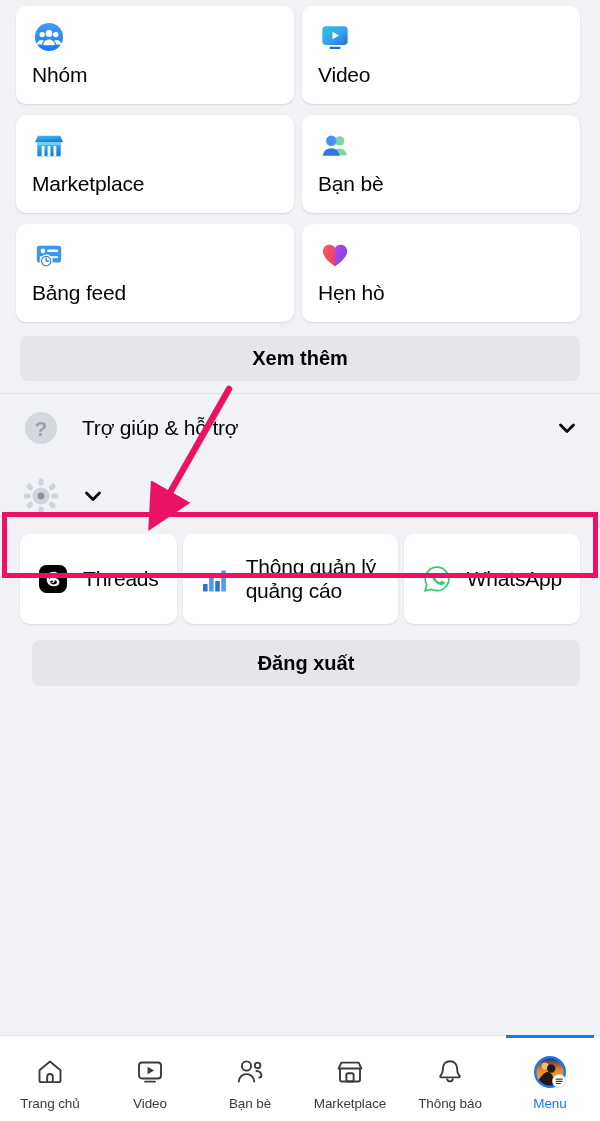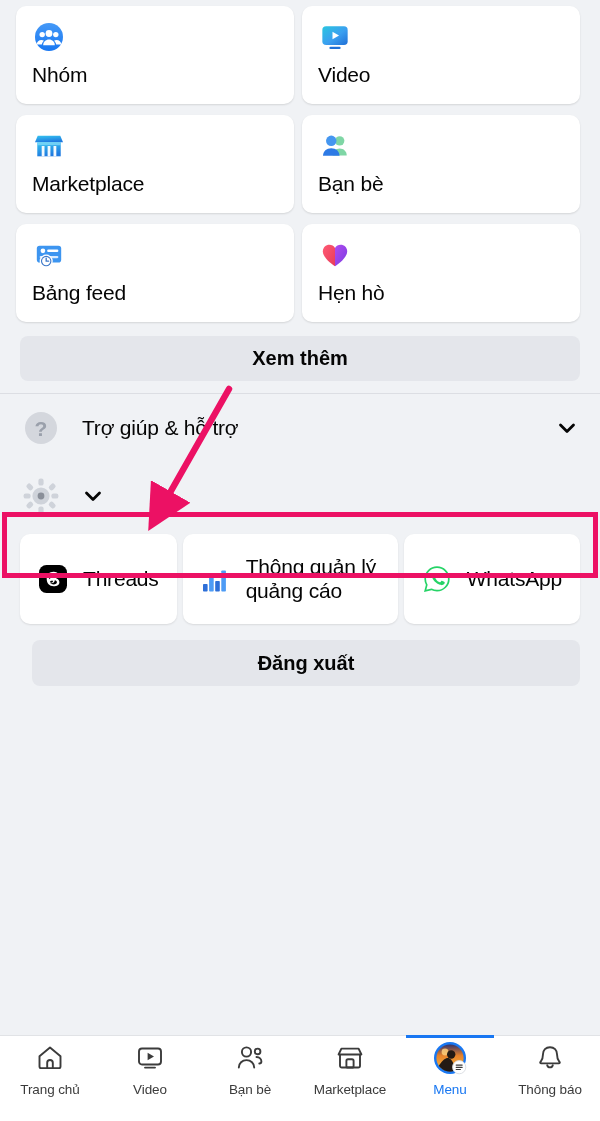--- a/index.html
+++ b/index.html
@@ -131,21 +131,21 @@
     display: flex;
     align-items: flex-start;
   }
   .navitem {
     flex: 1;
     height: 100%;
     display: flex;
     flex-direction: column;
     align-items: center;
     justify-content: flex-start;
-    padding-top: 5px;
+    padding-top: 19px;
     position: relative;
     cursor: pointer;
   }
   .navitem .nav-ico { height: 34px; display:flex; align-items:center; justify-content:center; }
   .navlabel {
     margin-top: 7px;
     font-size: 13.5px;
     color: #3b3b3b;
     letter-spacing: -0.1px;
   }
@@ -414,20 +414,30 @@
 
     <div class="navitem">
       <span class="nav-ico">
         <svg width="30" height="30" viewBox="0 0 30 30">
           <path d="M5 11.5v11.2a1.8 1.8 0 0 0 1.8 1.8h16.4a1.8 1.8 0 0 0 1.8-1.8V11.5" fill="none" stroke="#3b3b3b" stroke-width="1.9" stroke-linejoin="round"></path>
           <path d="M3.6 11.5L6.4 5.6h17.2l2.8 5.9z" fill="none" stroke="#3b3b3b" stroke-width="1.9" stroke-linejoin="round"></path>
           <rect x="11.4" y="16.2" width="7.2" height="8.3" rx="1.6" fill="none" stroke="#3b3b3b" stroke-width="1.9"></rect>
         </svg>
       </span>
       <span class="navlabel">Marketplace</span>
+    </div>
+
+    <div class="navitem">
+      <span class="nav-ico">
+        <svg width="30" height="30" viewBox="0 0 30 30">
+          <path d="M15 4.2c-4.2 0-7 3-7 7.1 0 5.2-1.6 6.4-2.6 7.6-.5.6-.1 1.5.7 1.5h17.8c.8 0 1.2-.9.7-1.5-1-1.2-2.6-2.4-2.6-7.6 0-4.1-2.8-7.1-7-7.1z" fill="none" stroke="#3b3b3b" stroke-width="1.9" stroke-linejoin="round"></path>
+          <path d="M12.2 22.2a2.9 2.9 0 0 0 5.6 0" fill="none" stroke="#3b3b3b" stroke-width="1.9" stroke-linecap="round"></path>
+        </svg>
+      </span>
+      <span class="navlabel">Thông báo</span>
     </div>
 
     <div class="navitem active">
       <span class="nav-ico">
         <span class="avatar-wrap">
           <svg width="34" height="34" viewBox="0 0 34 34">
             <defs>
               <clipPath id="avClip">
                   <circle cx="17" cy="17" r="13.6"></circle>
                 </clipPath>
@@ -450,30 +460,20 @@
               <path d="M23.2 24.1h6"></path>
               <path d="M23.2 26.3h6"></path>
               <path d="M23.2 28.5h4.2"></path>
             </g>
           </svg>
         </span>
       </span>
       <span class="navlabel">Menu</span>
     </div>
 
-    <div class="navitem">
-      <span class="nav-ico">
-        <svg width="30" height="30" viewBox="0 0 30 30">
-          <path d="M15 4.2c-4.2 0-7 3-7 7.1 0 5.2-1.6 6.4-2.6 7.6-.5.6-.1 1.5.7 1.5h17.8c.8 0 1.2-.9.7-1.5-1-1.2-2.6-2.4-2.6-7.6 0-4.1-2.8-7.1-7-7.1z" fill="none" stroke="#3b3b3b" stroke-width="1.9" stroke-linejoin="round"></path>
-          <path d="M12.2 22.2a2.9 2.9 0 0 0 5.6 0" fill="none" stroke="#3b3b3b" stroke-width="1.9" stroke-linecap="round"></path>
-        </svg>
-      </span>
-      <span class="navlabel">Thông báo</span>
-    </div>
-
   </div>
 
   <div class="annot-box"></div>
   <svg class="annot-arrow" viewBox="0 0 600 1121">
     <defs>
       <marker id="arrHead" markerWidth="7" markerHeight="7" refX="2.4" refY="3.5" orient="auto">
         <path d="M0,0 L7,3.5 L0,7 z" fill="#ec1164"></path>
       </marker>
     </defs>
     <line x1="229" y1="389" x2="163" y2="505" stroke="#ec1164" stroke-width="6.5" stroke-linecap="round" marker-end="url(#arrHead)"></line>

